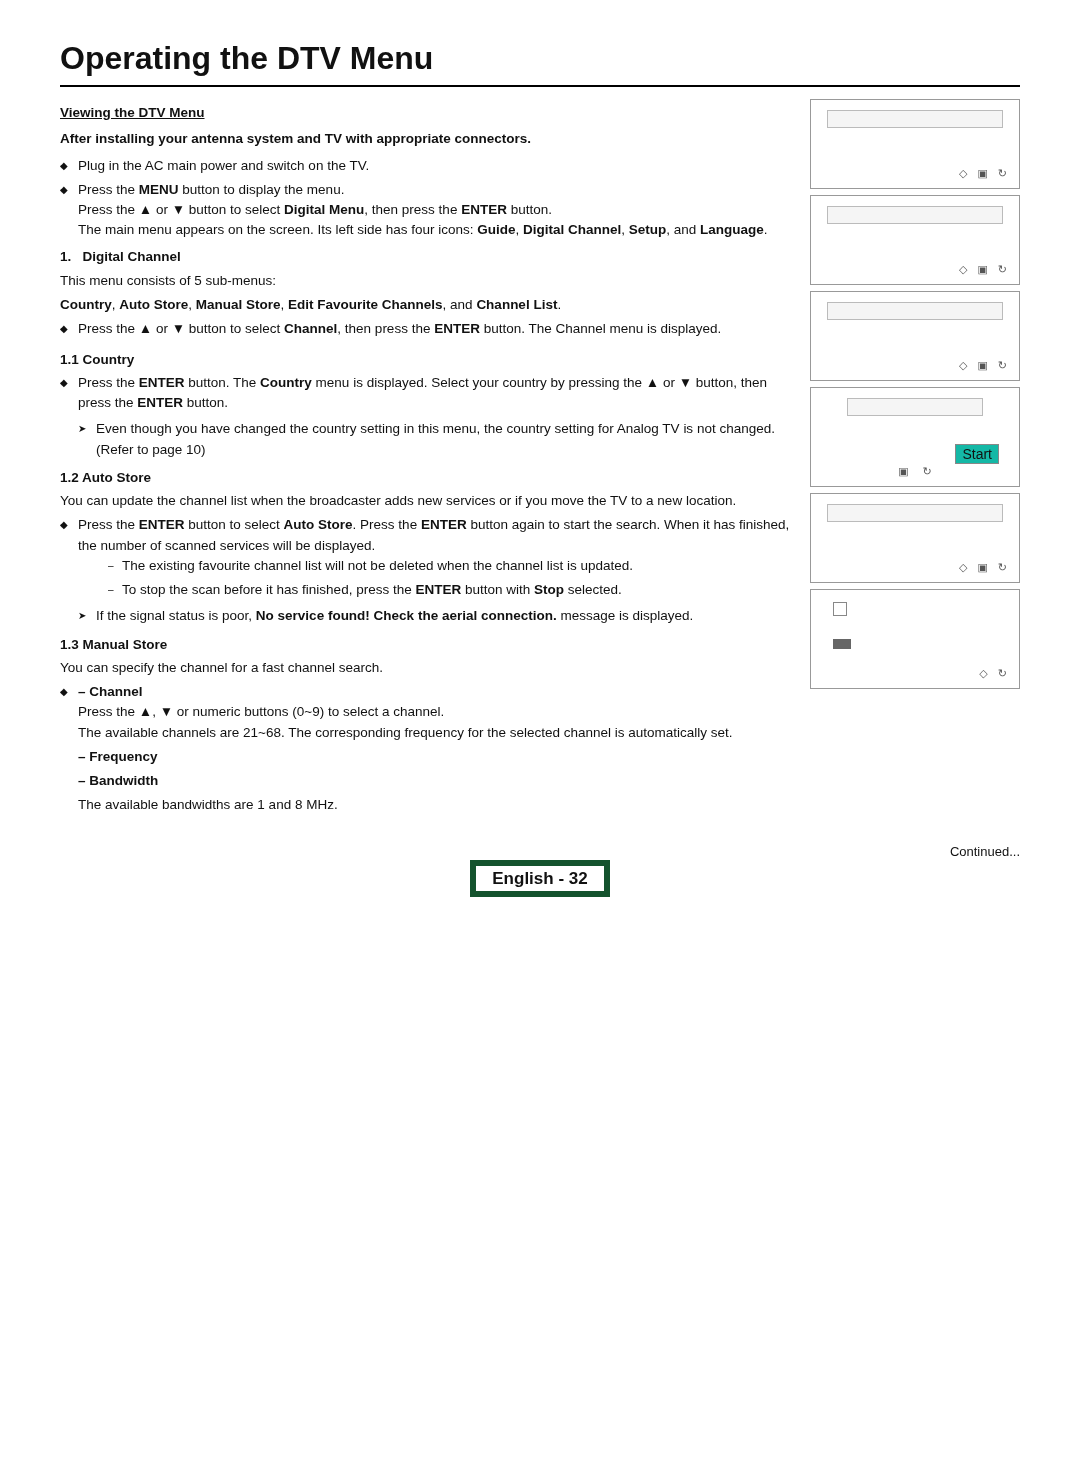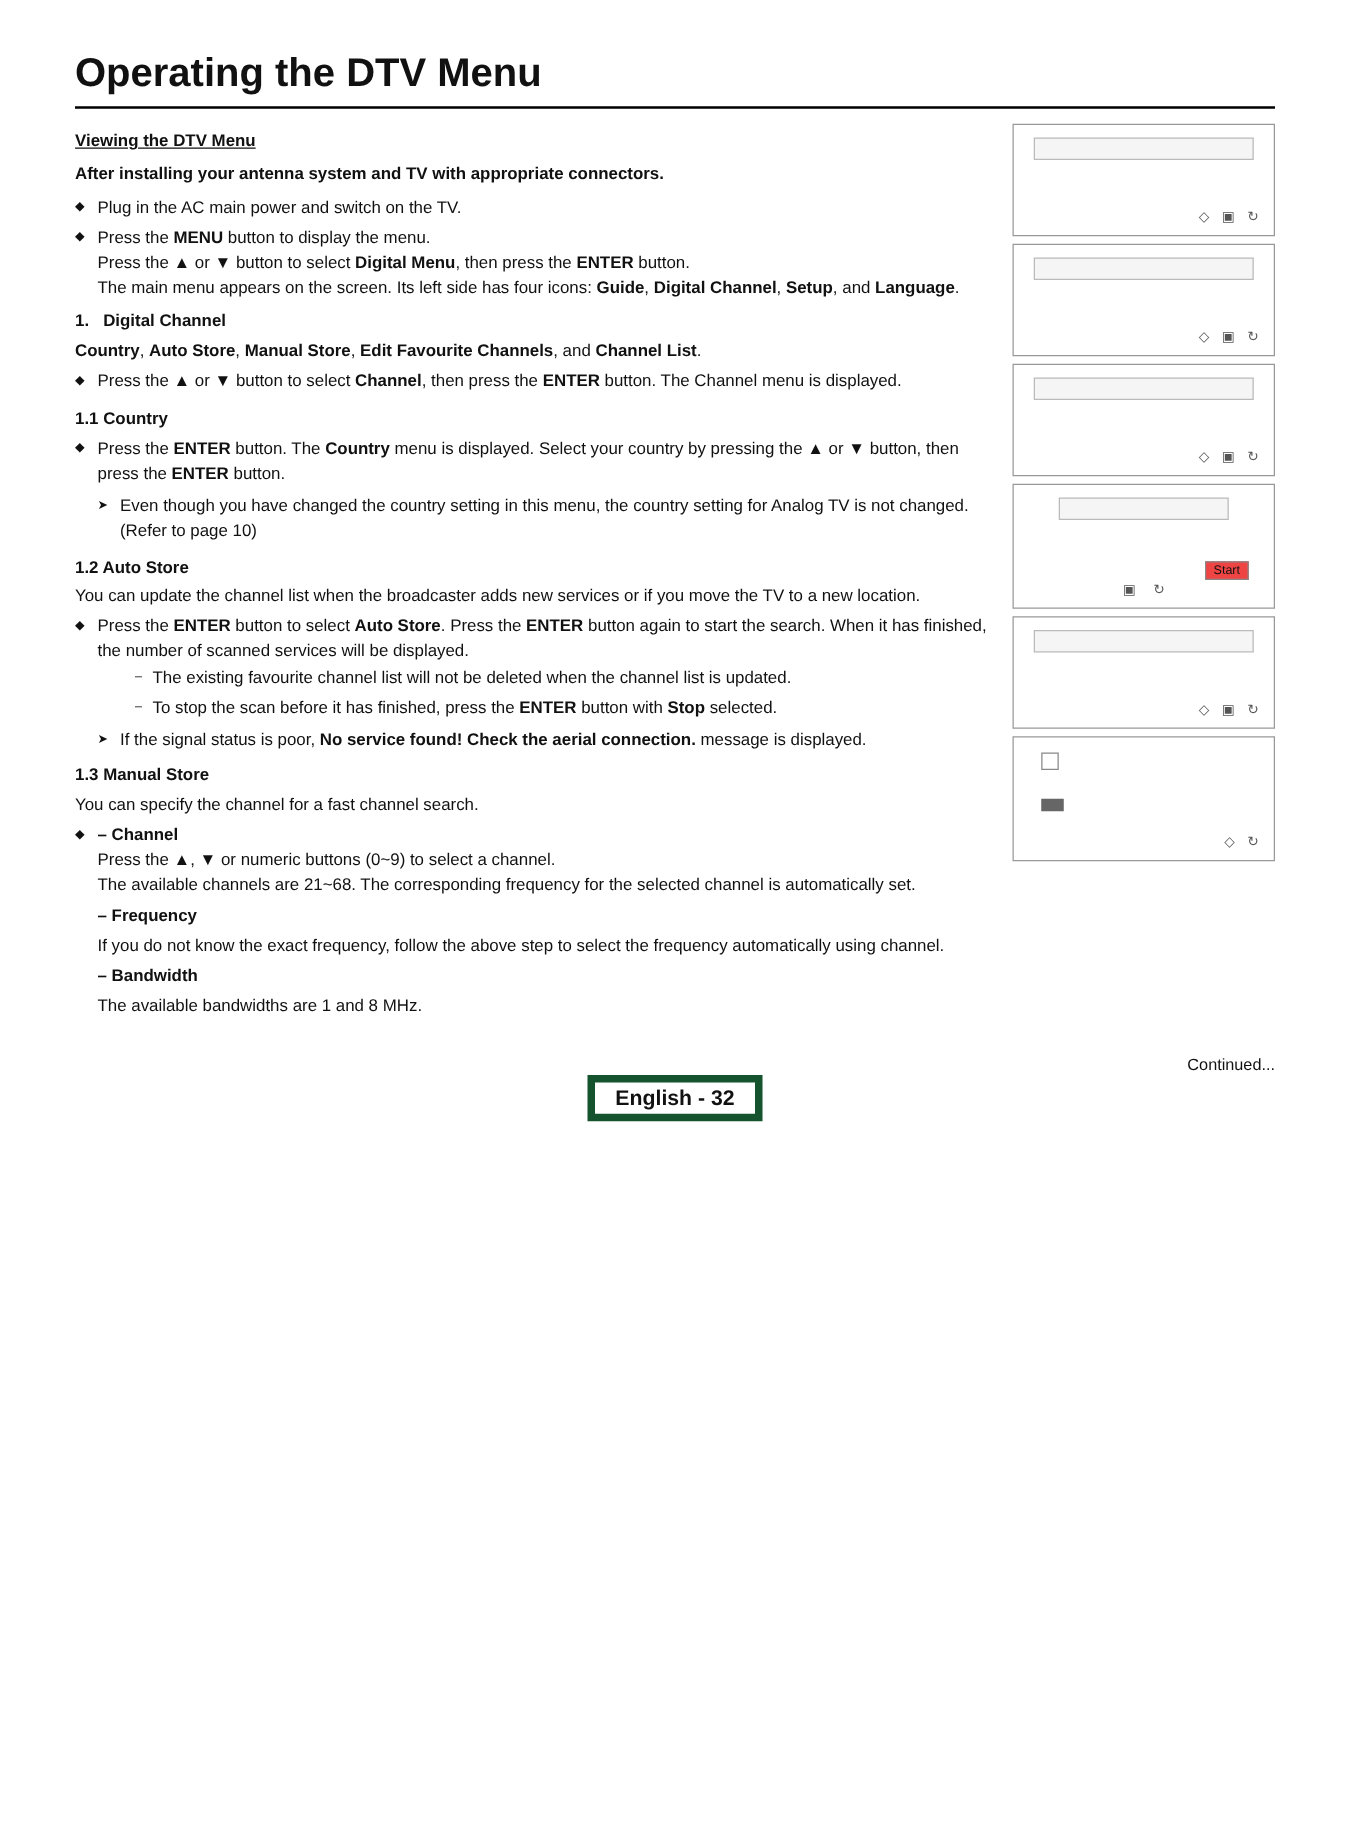--- a/index.html
+++ b/index.html
@@ -68,24 +68,24 @@
     }
     .tv-icons-center {
       display: flex;
       justify-content: center;
       gap: 14px;
       padding: 2px 6px;
       font-size: 11px;
       color: #555;
     }
     .start-btn {
-      font-size: 10px;
+      font-size: 14px;
       border: 1px solid #888;
       padding: 1px 6px;
-      background: #ef4444;
+      background: #14b8a6;
       position: absolute;
       right: 20px;
       bottom: 22px;
     }
     .small-rect {
       width: 14px;
       height: 14px;
       border: 1px solid #888;
       display: inline-block;
       margin-left: 6px;
@@ -209,20 +209,21 @@
     <ul class="bullet-list">
       <li>Plug in the AC main power and switch on the TV.</li>
       <li>Press the <b>MENU</b> button to display the menu.<br>
         Press the ▲ or ▼ button to select <b>Digital Menu</b>, then press the <b>ENTER</b> button.<br>
         The main menu appears on the screen. Its left side has four icons: <b>Guide</b>, <b>Digital Channel</b>, <b>Setup</b>, and <b>Language</b>.
       </li>
     </ul>
 
     <div class="numbered-section">
       <p class="section-title"><b>1.&nbsp;&nbsp;&nbsp;Digital Channel</b></p>
+      <p>This menu consists of 5 sub-menus:</p>
       <p><b>Country</b>, <b>Auto Store</b>, <b>Manual Store</b>, <b>Edit Favourite Channels</b>, and <b>Channel List</b>.</p>
       <ul class="bullet-list" style="margin-top:4px;">
         <li>Press the ▲ or ▼ button to select <b>Channel</b>, then press the <b>ENTER</b> button. The Channel menu is displayed.</li>
       </ul>
     </div>
 
     <div class="sub-section">
       <p class="sub-section-title"><b>1.1 Country</b></p>
       <ul class="bullet-list">
         <li>Press the <b>ENTER</b> button. The <b>Country</b> menu is displayed. Select your country by pressing the ▲ or ▼ button, then press the <b>ENTER</b> button.</li>
@@ -250,21 +251,20 @@
 
     <div class="sub-section">
       <p class="sub-section-title"><b>1.3 Manual Store</b></p>
       <p>You can specify the channel for a fast channel search.</p>
       <ul class="bullet-list" style="margin-top:4px;">
         <li>
           <b>– Channel</b><br>
           Press the ▲, ▼ or numeric buttons (0~9) to select a channel.<br>
           The available channels are 21~68. The corresponding frequency for the selected channel is automatically set.
           <p style="margin-top:4px;"><b>– Frequency</b></p>
-          <p>If you do not know the exact frequency, follow the above step to select the frequency automatically using channel.</p>
           <p style="margin-top:4px;"><b>– Bandwidth</b></p>
           <p>The available bandwidths are 1 and 8 MHz.</p>
         </li>
       </ul>
     </div>
 
   </div>
 
   <div class="right-col">
 

